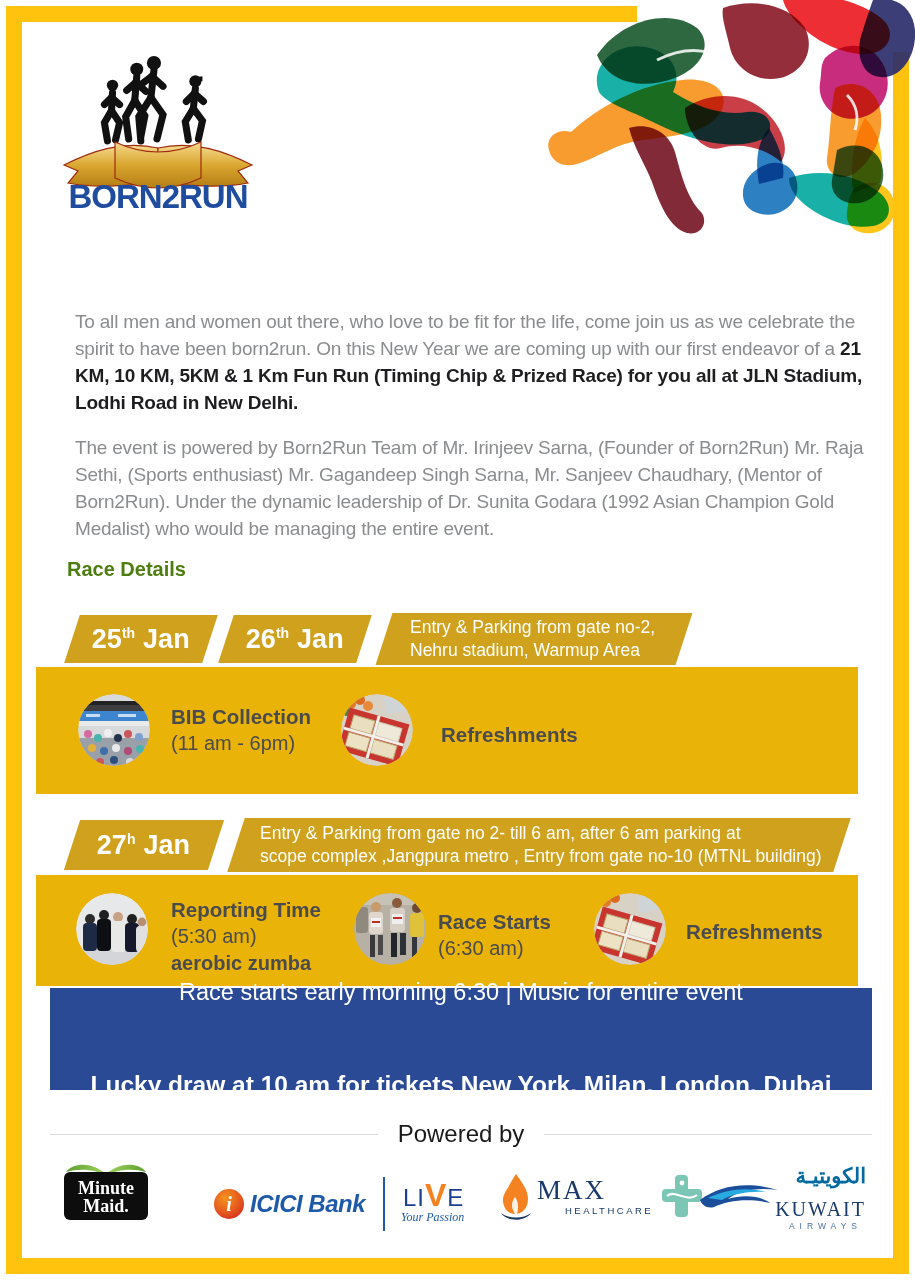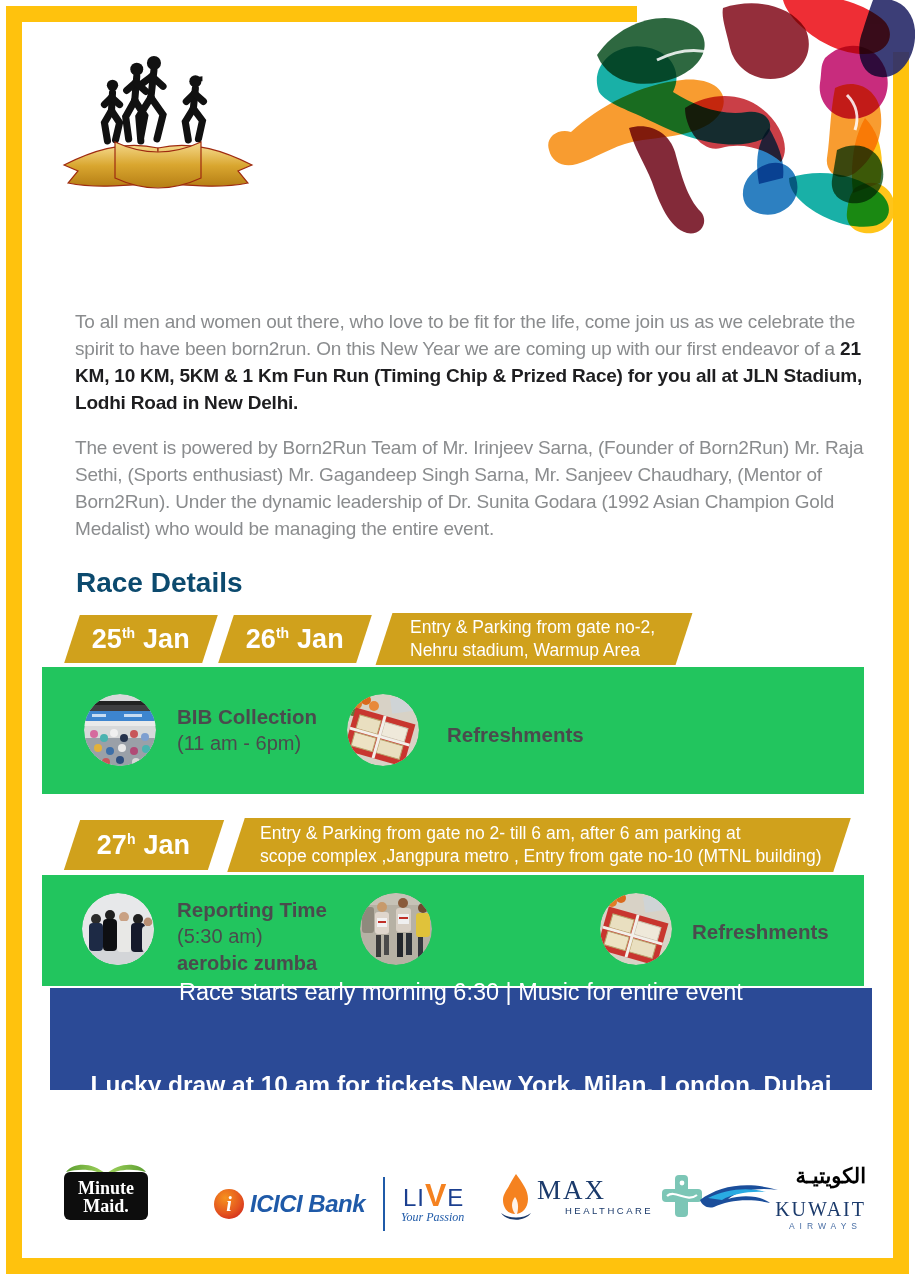--- a/index.html
+++ b/index.html
@@ -16,40 +16,40 @@
   .logo-ribbon{position:absolute;left:0;top:86px;width:196px;height:58px;}
   .logo-word{position:absolute;left:0;top:126px;width:100%;text-align:center;
              font-size:33px;font-weight:bold;letter-spacing:-1px;color:#1F4C9E;}
 
   .title{position:absolute;left:63px;top:252px;margin:0;font-size:28px;font-weight:bold;color:#1E1E20;}
   .para{position:absolute;left:63px;width:800px;margin:12px;font-size:19px;line-height:27px;
         color:#8A8C8E;letter-spacing:-0.2px;}
   .intro{top:296px;}
   .team{top:422px;}
   .bold-dark{font-weight:bold;color:#1E1E20;}
-  .race-heading{position:absolute;left:63px;top:554px;margin:13px;font-size:28px;font-weight:bold;color:#0c4a6e;}
+  .race-heading{position:absolute;left:63px;top:554px;margin:4px;font-size:20px;font-weight:bold;color:#4d7c0f;}
 
   
   .badge{position:absolute;background:#D0A11C;transform:skewX(-18deg);
          display:flex;align-items:center;justify-content:center;color:#fff;}
   .badge-inner{transform:skewX(18deg);}
   .date-badge{height:48px;top:615px;width:138px;font-size:27px;font-weight:bold;}
   .b25{left:72px;}
   .b26{left:226px;}
   .b27{top:820px;left:72px;width:144px;height:50px;font-size:27px;font-weight:bold;}
   .sup{font-size:14px;vertical-align:super;line-height:0;}
   .month{margin-left:8px;}
   .info-badge{font-size:17.5px;line-height:23px;font-weight:normal;}
   .i1{left:384px;top:613px;width:300px;height:52px;justify-content:flex-start;}
   .i1 .badge-inner{padding-left:26px;}
   .i2{left:236px;top:818px;width:606px;height:54px;justify-content:flex-start;}
   .i2 .badge-inner{padding-left:24px;}
 
   
-  .section{position:absolute;left:42px;width:822px;background:#22c55e;text-decoration:underline;}
+  .section{position:absolute;left:36px;width:822px;background:#eab308;text-decoration:underline;}
   .s1{top:667px;height:127px;}
   .s2{top:875px;height:111px;}
   .photo{position:absolute;width:72px;height:72px;border-radius:50%;overflow:hidden;}
   .item-text{position:absolute;color:#4A4B4D;font-size:20px;line-height:26px;}
   .item-title{font-weight:bold;font-size:20.5px;}
   .item-extra{font-weight:bold;}
 
   
   .banner{position:absolute;left:50px;top:988px;width:822px;height:102px;background:#2B4A96;
           color:#fff;display:flex;flex-direction:column;align-items:center;justify-content:center;gap:17px;}
@@ -78,21 +78,21 @@
   .live-tag{color:#1F5AA8;font-family:"Liberation Serif",serif;font-style:italic;font-size:12px;margin-top:1px;}
 
   .max{left:500px;top:1172px;display:flex;align-items:center;}
   .max-name-col{margin-left:5px;text-align:left;}
   .max-name{font-family:"Liberation Serif",serif;font-size:27px;letter-spacing:2px;color:#1B3A6B;line-height:26px;}
   .max-sub{font-size:9.5px;letter-spacing:2.5px;color:#1B3A6B;margin-top:2px;padding-left:28px;}
   .max-cross{margin-left:8px;}
 
   .kuwait{left:698px;top:1164px;width:168px;height:70px;}
   .kw-swoosh{position:absolute;left:0;top:18px;}
-  .kw-arabic{position:absolute;right:0;top:0;font-size:21px;color:#000000;font-weight:bold;}
+  .kw-arabic{position:absolute;right:0;top:0;font-size:21px;color:#0369a1;font-weight:bold;}
   .kw-name{position:absolute;right:0;top:34px;font-family:"Liberation Serif",serif;
            font-size:20px;letter-spacing:2px;color:#1B3A6B;}
   .kw-sub{position:absolute;right:4px;top:57px;font-size:8.5px;letter-spacing:5px;color:#4A6FA5;}
 </style>
 </head>
 <body>
 
 <div class="page">
 
   <div class="frame"></div>
@@ -161,20 +161,21 @@
           <linearGradient id="goldg" x1="0" y1="0" x2="0" y2="1">
             <stop offset="0" stop-color="#F5D98C"></stop>
               <stop offset="0.5" stop-color="#D9A62F"></stop>
               <stop offset="1" stop-color="#B67F15"></stop>
           </linearGradient>
         </defs>
         <path d="M98,10 C61,2 30,14 4,27 L18,33 L8,45 C38,51 70,47 98,45 Z" fill="url(#goldg)" stroke="#9E2A10" stroke-width="1.2"></path>
         <path d="M98,10 C135,2 166,14 192,27 L178,33 L188,45 C158,51 126,47 98,45 Z" fill="url(#goldg)" stroke="#9E2A10" stroke-width="1.2"></path>
         <path d="M55,4 C83,17 113,17 141,4 L141,40 C113,53 83,53 55,40 Z" fill="url(#goldg)" stroke="#9E2A10" stroke-width="1.2"></path>
       </svg>
+      <div class="logo-word">BORN2RUN</div>
     </div>
 
 
     <p class="para intro"><span>To all men and women out there, who love to be fit for the life, come join us as we celebrate the spirit to have been born2run. On this New Year we are coming up with our first endeavor of a </span><span class="bold-dark">21 KM, 10 KM, 5KM &amp; 1 Km Fun Run (Timing Chip &amp; Prized Race) for you all at JLN Stadium, Lodhi Road in New Delhi.</span></p>
 
     <p class="para team">The event is powered by Born2Run Team of Mr. Irinjeev Sarna, (Founder of Born2Run) Mr. Raja Sethi, (Sports enthusiast) Mr. Gagandeep Singh Sarna, Mr. Sanjeev Chaudhary, (Mentor of Born2Run). Under the dynamic leadership of Dr. Sunita Godara (1992 Asian Champion Gold Medalist) who would be managing the entire event.</p>
 
     <h2 class="race-heading">Race Details</h2>
 
     <div class="badge date-badge b25">
@@ -314,20 +315,24 @@
           <rect x="36" y="15" width="15" height="24" rx="3" fill="#D8CFC4"></rect>
           <rect x="38" y="21" width="11" height="10" fill="#EFEFEF"></rect>
             <rect x="39" y="24" width="9" height="2" fill="#C03028"></rect>
           <rect x="37" y="40" width="6" height="24" fill="#22262B"></rect>
             <rect x="46" y="40" width="6" height="22" fill="#2C3138"></rect>
           <circle cx="63" cy="15" r="5" fill="#6E4A30"></circle>
           <rect x="56" y="20" width="14" height="24" rx="3" fill="#E0C23A"></rect>
           <rect x="58" y="44" width="5" height="20" fill="#33373D"></rect>
         </g>
       </svg>
+      <div class="item-text" style="left:402px;top:33px;line-height:27px;">
+        <div class="item-title">Race Starts</div>
+        <div>(6:30 am)</div>
+      </div>
       <svg class="photo" style="left:558px;top:18px;" viewBox="0 0 72 72">
         <defs>
             <clipPath id="cp5">
               <circle cx="36" cy="36" r="36"></circle>
             </clipPath>
           </defs>
         <g clip-path="url(#cp5)">
           <rect width="72" height="72" fill="#D8D2C6"></rect>
           <circle cx="12" cy="9" r="5" fill="#E07B28"></circle>
             <circle cx="21" cy="5" r="5" fill="#D96A1E"></circle>
@@ -346,20 +351,25 @@
       <div class="item-text" style="left:650px;top:44px;">
         <div class="item-title">Refreshments</div>
       </div>
     </div>
 
     <div class="banner">
       <div class="banner-l1">Race starts early morning 6:30  |  Music for entire event</div>
       <div class="banner-l2">Lucky draw at 10 am for tickets New York, Milan, London, Dubai</div>
     </div>
 
+    <div class="powered">
+      <div class="pline"></div>
+      <div class="plabel">Powered by</div>
+      <div class="pline"></div>
+    </div>
 
     <svg class="sponsor mm" viewBox="0 0 88 62">
       <defs>
         <linearGradient id="leafg" x1="0" y1="0" x2="1" y2="0">
           <stop offset="0" stop-color="#5C9E31"></stop>
             <stop offset="0.5" stop-color="#A2D45E"></stop>
             <stop offset="1" stop-color="#5C9E31"></stop>
         </linearGradient>
       </defs>
       <path d="M44,14 C30,2 12,2 4,12 C18,8 33,9 44,16 C55,9 70,8 84,12 C76,2 58,2 44,14 Z" fill="url(#leafg)"></path>

